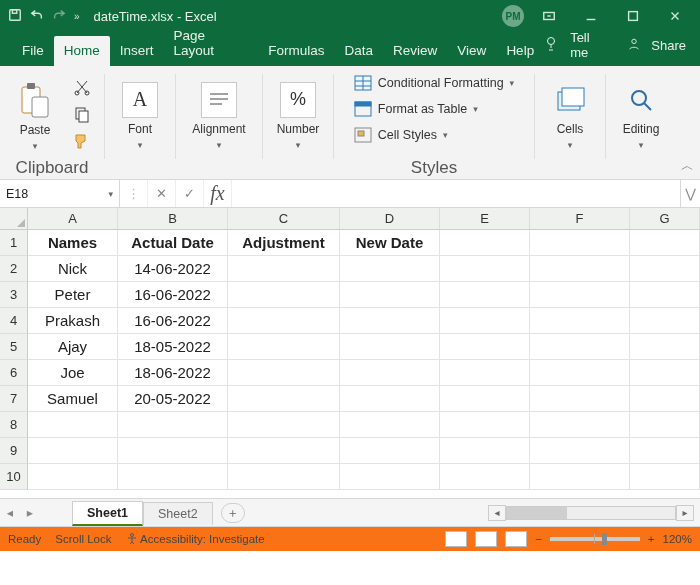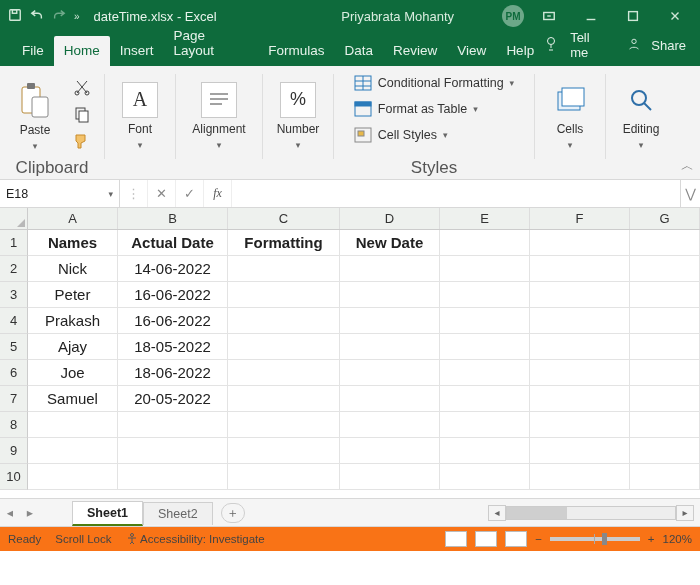--- a/index.html
+++ b/index.html
@@ -35,21 +35,21 @@
   .clip-col { display: flex; flex-direction: column; gap: 6px; align-items: center; width: 28px; }
   .styles-list { display: flex; flex-direction: column; gap: 4px; font-size: 12.5px; color: #333; }
   .styles-list .row { display: flex; align-items: center; gap: 6px; height: 22px; }
   .chev { font-size: 9px; color: #666; }
   .ribbon .collapse { position: absolute; right: 6px; bottom: 4px; color: #777; }
 
   
   .fbar { height: 28px; border-bottom: 1px solid #d8d8d8; display: flex; align-items: stretch; background: #fff; }
   .namebox { width: 120px; border-right: 1px solid #d8d8d8; display: flex; align-items: center; padding: 0 6px; font-size: 12.5px; justify-content: space-between; }
   .fbar .btn { width: 28px; display: flex; align-items: center; justify-content: center; color: #888; border-right: 1px solid #eee; }
-  .fbar .fx { font-style: italic; font-family: serif; color: #555; font-size: 12px; }
+  .fbar .fx { font-style: italic; font-family: serif; color: #555; font-size: 20px; }
   .fbar input { flex: 1; border: none; padding: 0 6px; font-size: 13px; outline: none; }
   .fbar .expand { width: 20px; display: flex; align-items: center; justify-content: center; color: #888; border-left: 1px solid #d8d8d8; }
 
   
   .grid-wrap { position: relative; height: 290px; display: flex; flex-direction: column; }
   .colheads { display: flex; height: 22px; background: #eef1ee; border-bottom: 1px solid #ccc; }
   .corner { width: 28px; border-right: 1px solid #ccc; background: #eef1ee; position: relative; }
   .corner::after { content:""; position:absolute; right:2px; bottom:2px; border-left:8px solid transparent; border-bottom:8px solid #b8b8b8; }
   .colh { border-right: 1px solid #ddd; text-align: center; font-size: 13px; color: #333; line-height: 21px; }
   .gridbody { flex:1; overflow: hidden; }
@@ -91,21 +91,20 @@
     <span><svg class="icon-sm" viewBox="0 0 16 16">
           <path d="M6 3 2 6l4 3M2 6h7a4 4 0 0 1 4 4v2"></path>
         </svg></span>
     <span style="opacity:.5"><svg class="icon-sm" viewBox="0 0 16 16">
           <path d="M10 3l4 3-4 3M14 6H7a4 4 0 0 0-4 4v2"></path>
         </svg></span>
     <span style="font-size:10px;">»</span>
   </div>
   <div class="doc">dateTime.xlsx  -  Excel</div>
   <div class="user">
-    <span>Priyabrata Mohanty</span>
     <span class="avatar">PM</span>
     <span class="winbtn">
         <svg class="icon-sm" viewBox="0 0 16 16">
           <rect x="2" y="4" width="12" height="8"></rect>
           <path d="M6 8h4"></path>
         </svg>
       </span>
     <span class="winbtn">
         <svg class="icon-sm" viewBox="0 0 16 16">
           <path d="M3 12h10"></path>
@@ -310,21 +309,21 @@
     <div class="colh cD">D</div>
     <div class="colh cE">E</div>
     <div class="colh cF">F</div>
     <div class="colh cG">G</div>
   </div>
   <div class="gridbody" id="gridbody">
       <div class="row">
         <div class="rowh">1</div>
         <div class="cell cA h">Names</div>
         <div class="cell cB h">Actual Date</div>
-        <div class="cell cC h">Formatting</div>
+        <div class="cell cC h">Adjustment</div>
         <div class="cell cD h">New Date</div>
         <div class="cell cE"></div>
         <div class="cell cF"></div>
         <div class="cell cG"></div>
       </div>
       <div class="row">
         <div class="rowh">2</div>
         <div class="cell cA">Nick</div>
         <div class="cell cB">14-06-2022</div>
         <div class="cell cC"></div>

